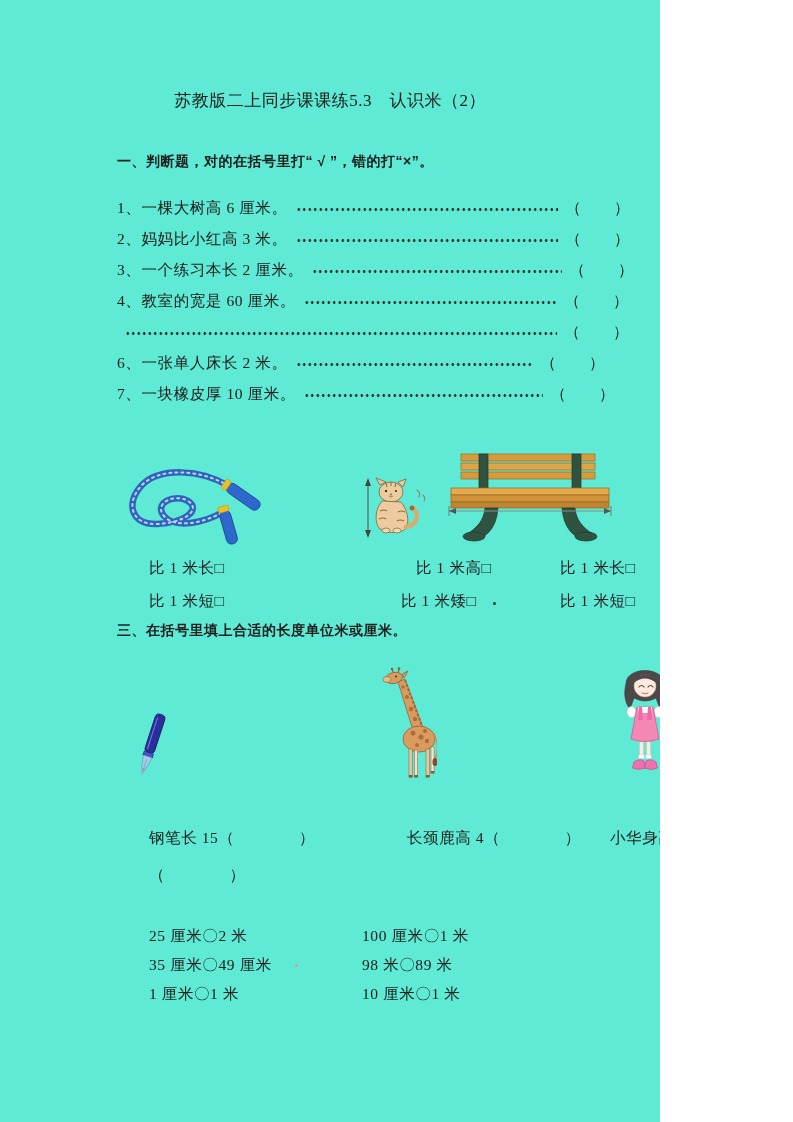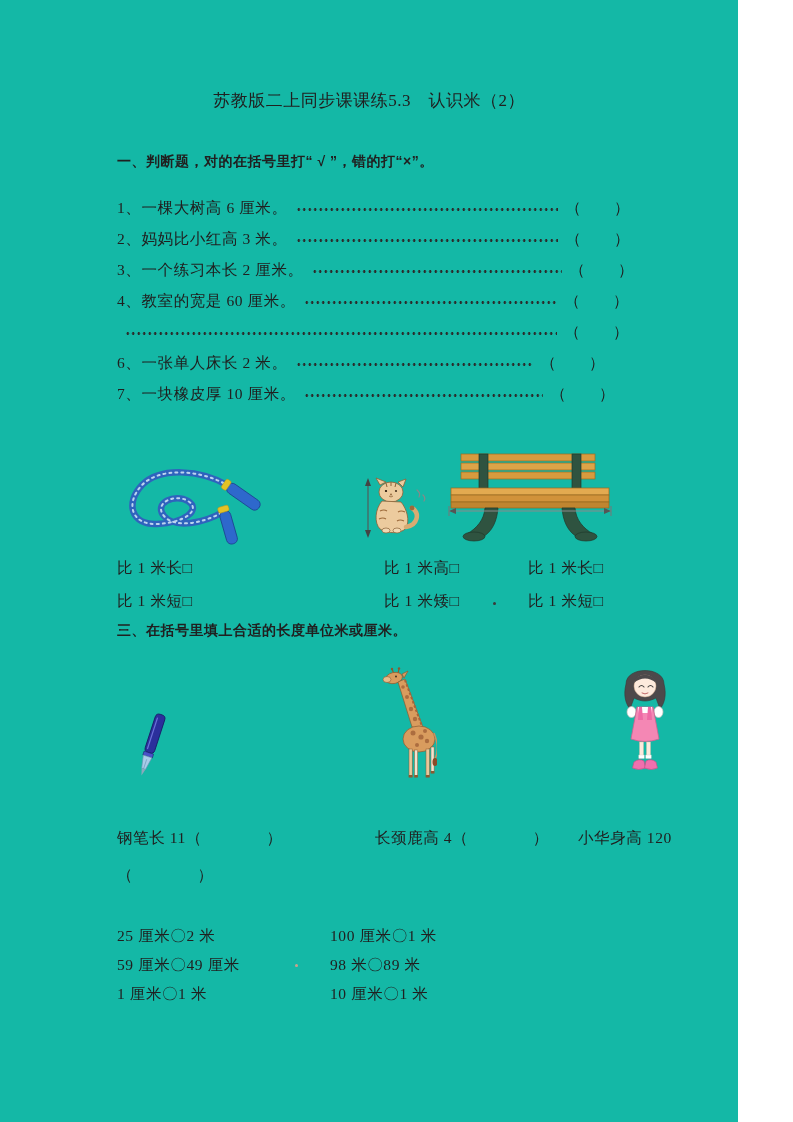--- a/index.html
+++ b/index.html
@@ -1,17 +1,17 @@
 <!DOCTYPE html>
 <html><head>
 <meta charset="utf-8">
 <style>
   html,body{margin:0;padding:0;background:#ffffff;}
   .page{
-    position:relative;width:738px;height:1122px;background:#14b8a6;
+    position:relative;width:660px;height:1122px;background:#5eead4;
     font-family:"Liberation Serif","DejaVu Serif",serif;color:#202020;overflow:hidden;
   }
   .title{
     position:absolute;top:89px;left:0;width:100%;text-align:center;
     font-size:17px;letter-spacing:.5px;white-space:pre;
   }
   .heading{
     position:absolute;left:117px;font-weight:700;font-size:14px;
     font-family:"Liberation Sans","DejaVu Sans",sans-serif;letter-spacing:.5px;white-space:pre;
   }
@@ -19,21 +19,21 @@
     position:absolute;left:117px;width:513px;display:flex;align-items:center;
     font-size:15.5px;letter-spacing:.6px;margin-top:12px;
   }
   .judge-row .jtext{white-space:pre;}
   .leader{
     flex:1;height:3px;margin:2px 8px 0 8px;
     background-image:radial-gradient(circle,#2b2b2b 1.15px,transparent 1.5px);
     background-size:5.5px 3px;background-repeat:repeat-x;background-position:left center;
   }
   .paren{white-space:pre;}
-  .txt{position:absolute;font-size:15.5px;letter-spacing:.6px;white-space:pre;}
+  .txt{position:absolute;font-size:15.5px;letter-spacing:.6px;white-space:pre;margin-left:32px;}
   .img{position:absolute;line-height:0;}
   .artifact{position:absolute;border-radius:50%;}
 </style>
 </head>
 <body>
 
 <div class="page">
 
   <div class="title">苏教版二上同步课课练5.3　认识米（2）</div>
 
@@ -133,21 +133,21 @@
       <polygon points="164,59 157,56 157,62" fill="#555555"></polygon>
       <line x1="2" y1="54" x2="2" y2="64" stroke="#777777" stroke-width="1"></line>
       <line x1="164" y1="54" x2="164" y2="64" stroke="#777777" stroke-width="1"></line>
     </svg>
   </div>
 
   <span class="txt" style="left:117px;top:558px">比 1 米长□</span>
   <span class="txt" style="left:384px;top:558px">比 1 米高□</span>
   <span class="txt" style="left:528px;top:558px">比 1 米长□</span>
   <span class="txt" style="left:117px;top:591px">比 1 米短□</span>
-  <span class="txt" style="left:384px;top:591px">比 1 米矮□</span>
+  <span class="txt" style="left:369px;top:591px">比 1 米矮□</span>
   <span class="txt" style="left:528px;top:591px">比 1 米短□</span>
 
   <div class="heading" style="top:622px">三、在括号里填上合适的长度单位米或厘米。</div>
 
   <div class="img" style="left:133px;top:710px">
     <svg width="36" height="72" viewBox="0 0 36 72">
       <g transform="rotate(18 18 36)">
         <rect x="13" y="3" width="10" height="40" rx="4" fill="#2b2f9c" stroke="#171a66" stroke-width="0.8"></rect>
         <line x1="15.5" y1="7" x2="15.5" y2="40" stroke="#7b82e8" stroke-width="1.2" opacity="0.8"></line>
         <rect x="13" y="43" width="10" height="4" fill="#4a51c8" stroke="#171a66" stroke-width="0.5"></rect>
@@ -210,29 +210,29 @@
       <path d="M30,45 L33,45 L34,58 L29,58 Z" fill="#ee6aa6"></path>
       <rect x="21.5" y="80" width="4" height="14" fill="#fdeadd" stroke="#dbb89e" stroke-width="0.4"></rect>
       <rect x="28.5" y="80" width="4" height="14" fill="#fdeadd" stroke="#dbb89e" stroke-width="0.4"></rect>
       <rect x="20.8" y="93" width="5.4" height="3.5" fill="#ffffff" stroke="#d5d0ca" stroke-width="0.4"></rect>
       <rect x="27.8" y="93" width="5.4" height="3.5" fill="#ffffff" stroke="#d5d0ca" stroke-width="0.4"></rect>
       <path d="M16,100 q5,-4 10,-1 l1.5,7 q-7,3 -13,0 Z" fill="#f06fae" stroke="#c05488" stroke-width="0.7"></path>
       <path d="M38,100 q-5,-4 -10,-1 l-1.5,7 q7,3 13,0 Z" fill="#f06fae" stroke="#c05488" stroke-width="0.7"></path>
     </svg>
   </div>
 
-  <span class="txt" style="left:117px;top:828px">钢笔长 11（　　　　）</span>
+  <span class="txt" style="left:117px;top:828px">钢笔长 15（　　　　）</span>
   <span class="txt" style="left:375px;top:828px">长颈鹿高 4（　　　　）</span>
   <span class="txt" style="left:578px;top:828px">小华身高 120</span>
   <span class="txt" style="left:117px;top:865px">（　　　　）</span>
 
 
   <span class="txt" style="left:117px;top:926px">25 厘米〇2 米</span>
   <span class="txt" style="left:330px;top:926px">100 厘米〇1 米</span>
-  <span class="txt" style="left:117px;top:955px">59 厘米〇49 厘米</span>
+  <span class="txt" style="left:117px;top:955px">35 厘米〇49 厘米</span>
   <span class="txt" style="left:330px;top:955px">98 米〇89 米</span>
   <span class="txt" style="left:117px;top:984px">1 厘米〇1 米</span>
   <span class="txt" style="left:330px;top:984px">10 厘米〇1 米</span>
 
   <div class="artifact" style="left:493px;top:602px;width:3px;height:3px;background:#3a3a3a"></div>
   <div class="artifact" style="left:295px;top:964px;width:3px;height:3px;background:#cfa08a"></div>
 
 </div>
 
 </body></html>

